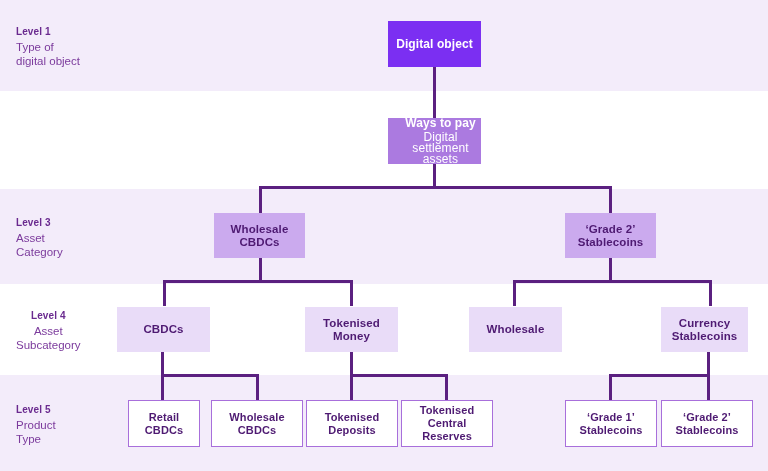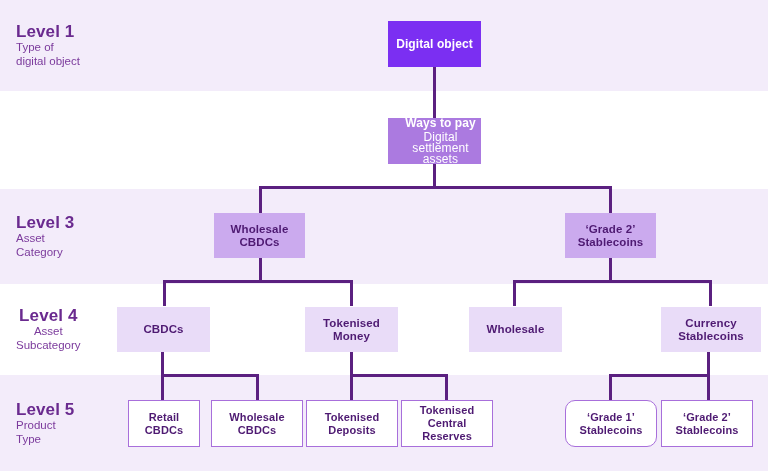--- a/index.html
+++ b/index.html
@@ -28,21 +28,21 @@
   }
   .band.plain { background: #ffffff; }
 
   
   .level-caption {
     position: absolute;
     left: 16px;
     color: #6a2a8f;
   }
   .level-caption .lvl-title {
-    font-size: 17px;
+    font-size: 10px;
     font-weight: bold;
     letter-spacing: .1px;
     line-height: 15px;
     margin-bottom: 2px;
     color: #6a2a8f;
   }
   .level-caption .lvl-sub {
     font-size: 11.5px;
     font-weight: normal;
     line-height: 13.5px;
@@ -194,42 +194,42 @@
   <div class="node l4" style="left:117px; top:307px; width:93px; height:45px;">
     <span>CBDCs</span>
   </div>
   <div class="node l4" style="left:305px; top:307px; width:93px; height:45px;">
     <span>Tokenised
 Money</span>
   </div>
   <div class="node l4" style="left:469px; top:307px; width:93px; height:45px;">
     <span>Wholesale</span>
   </div>
-  <div class="node l4" style="left:661px; top:307px; width:100px; height:45px;">
+  <div class="node l4" style="left:661px; top:307px; width:87px; height:45px;">
     <span>Currency
 Stablecoins</span>
   </div>
 
   <div class="node l5" style="left:128px; top:400px; width:72px; height:47px;">
     <span>Retail CBDCs</span>
   </div>
   <div class="node l5" style="left:211px; top:400px; width:92px; height:47px;">
     <span>Wholesale
 CBDCs</span>
   </div>
   <div class="node l5" style="left:306px; top:400px; width:92px; height:47px;">
     <span>Tokenised
 Deposits</span>
   </div>
   <div class="node l5" style="left:401px; top:400px; width:92px; height:47px;">
     <span>Tokenised
 Central
 Reserves</span>
   </div>
-  <div class="node l5" style="left:565px; top:400px; width:92px; height:47px;border-radius:10px;">
+  <div class="node l5" style="left:565px; top:400px; width:92px; height:47px;">
     <span>‘Grade 1’
 Stablecoins</span>
   </div>
   <div class="node l5" style="left:661px; top:400px; width:92px; height:47px;">
     <span>‘Grade 2’
 Stablecoins</span>
   </div>
 
 </div>
 

